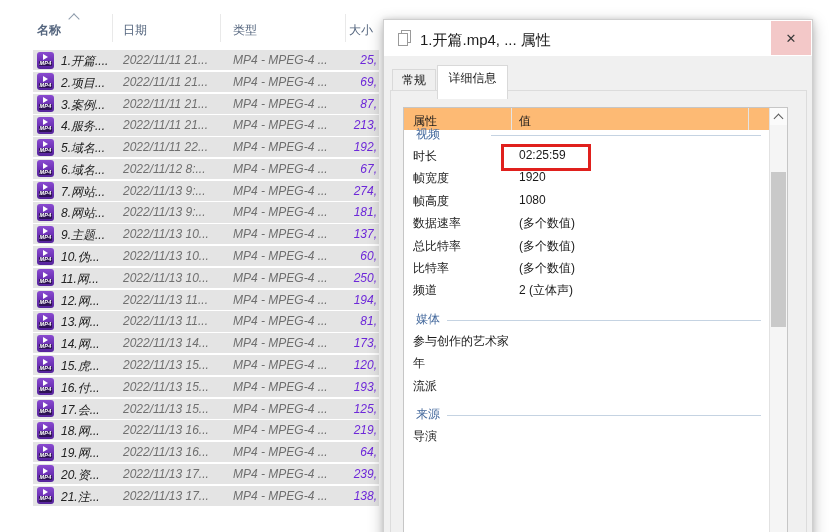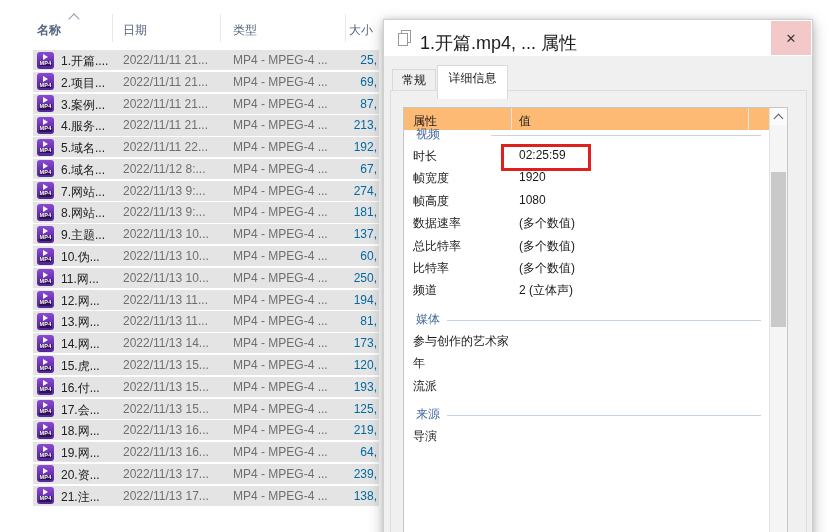--- a/index.html
+++ b/index.html
@@ -14,45 +14,45 @@
   .ex-header{position:absolute;left:0;top:12px;height:32px;width:400px;}
   .ex-h-label{position:absolute;top:10px;font-size:12px;color:#54657e;white-space:nowrap;}
   .h-name{left:37px;font-weight:bold;} .h-date{left:123px;} .h-type{left:233px;} .h-size{left:349px;}
   .h-sep{position:absolute;top:2px;height:28px;width:1px;background:#e9e9e9;}
   .sep1{left:112px;} .sep2{left:220px;} .sep3{left:345px;}
   .sort-chevron{
     position:absolute;left:70px;top:3px;width:7px;height:7px;
     border-left:1px solid #8d9bab;border-top:1px solid #8d9bab;
     transform:rotate(45deg);
   }
-  .file-rows{position:absolute;left:0;top:50px;width:400px;}
+  .file-rows{position:absolute;left:0;top:50px;width:400px;font-style:italic;}
   .frow{
     position:relative;margin-left:33px;width:346px;height:20.2px;margin-bottom:1.6px;
     background:#e4e4e4;font-size:12px;
   }
   .fico{
     position:absolute;left:4px;top:1.5px;width:17px;height:17px;border-radius:3px;
     background:linear-gradient(180deg,#8a4bd0 0%,#6b2fb4 55%,#55249b 100%);
     display:flex;flex-direction:column;align-items:center;justify-content:center;
   }
   .fplay{width:0;height:0;border-left:5px solid #ffffff;border-top:3.5px solid transparent;border-bottom:3.5px solid transparent;margin-bottom:1px;}
   .ftag{font-size:5.5px;font-weight:bold;color:#fff;background:#2d1253;border-radius:1px;padding:0 1px;line-height:5.5px;letter-spacing:.2px;}
   .fname{position:absolute;left:28px;top:3px;color:#222222;white-space:nowrap;}
   .fdate{position:absolute;left:90px;top:3px;color:#6f6f6f;white-space:nowrap;}
   .ftype{position:absolute;left:200px;top:3px;color:#6f6f6f;white-space:nowrap;}
-  .fsize{position:absolute;right:2px;top:3px;width:60px;text-align:right;color:#0369a1;white-space:nowrap;}
+  .fsize{position:absolute;right:2px;top:3px;width:60px;text-align:right;color:#6d28d9;white-space:nowrap;}
   
   .dialog{
     position:absolute;left:383px;top:19px;width:430px;height:545px;
     background:#f0f0f0;border:1px solid #cfcfcf;
     box-shadow:0 4px 14px rgba(0,0,0,.28), 0 0 5px rgba(0,0,0,.12);
     box-sizing:border-box;
   }
   .titlebar{position:absolute;left:0;top:0;right:0;height:36px;background:#ffffff;}
-  .title-text{position:absolute;left:36px;top:11px;font-size:18px;color:#1c1c1c;white-space:nowrap;}
+  .title-text{position:absolute;left:36px;top:11px;font-size:15px;color:#1c1c1c;white-space:nowrap;}
   .title-icon{position:absolute;left:14px;top:10px;width:14px;height:15px;}
   .ti-back{position:absolute;left:3px;top:0;width:8px;height:11px;background:#fff;border:1px solid #9a9a9a;}
   .ti-front{position:absolute;left:0;top:3px;width:8px;height:11px;background:#fff;border:1px solid #9a9a9a;}
   .close-btn{
     position:absolute;top:1px;right:1px;width:40px;height:34px;background:#f3c8c8;
     display:flex;align-items:center;justify-content:center;
     font-size:13px;color:#383838;cursor:pointer;
   }
   .tabs{position:absolute;left:8px;top:45px;height:25px;}
   .tab{

